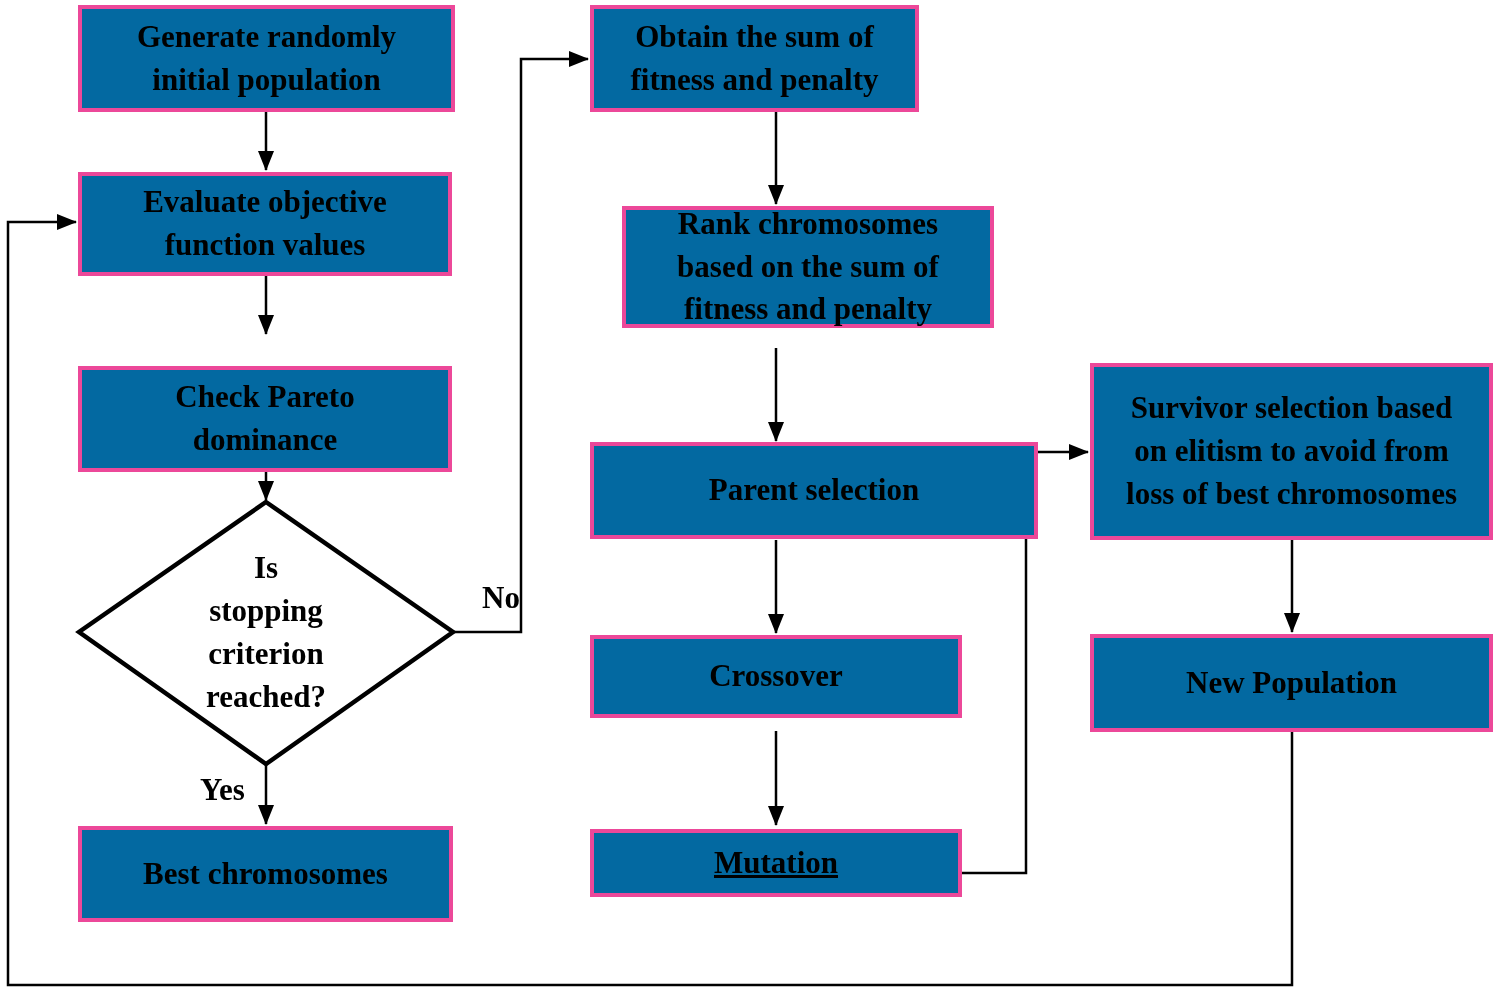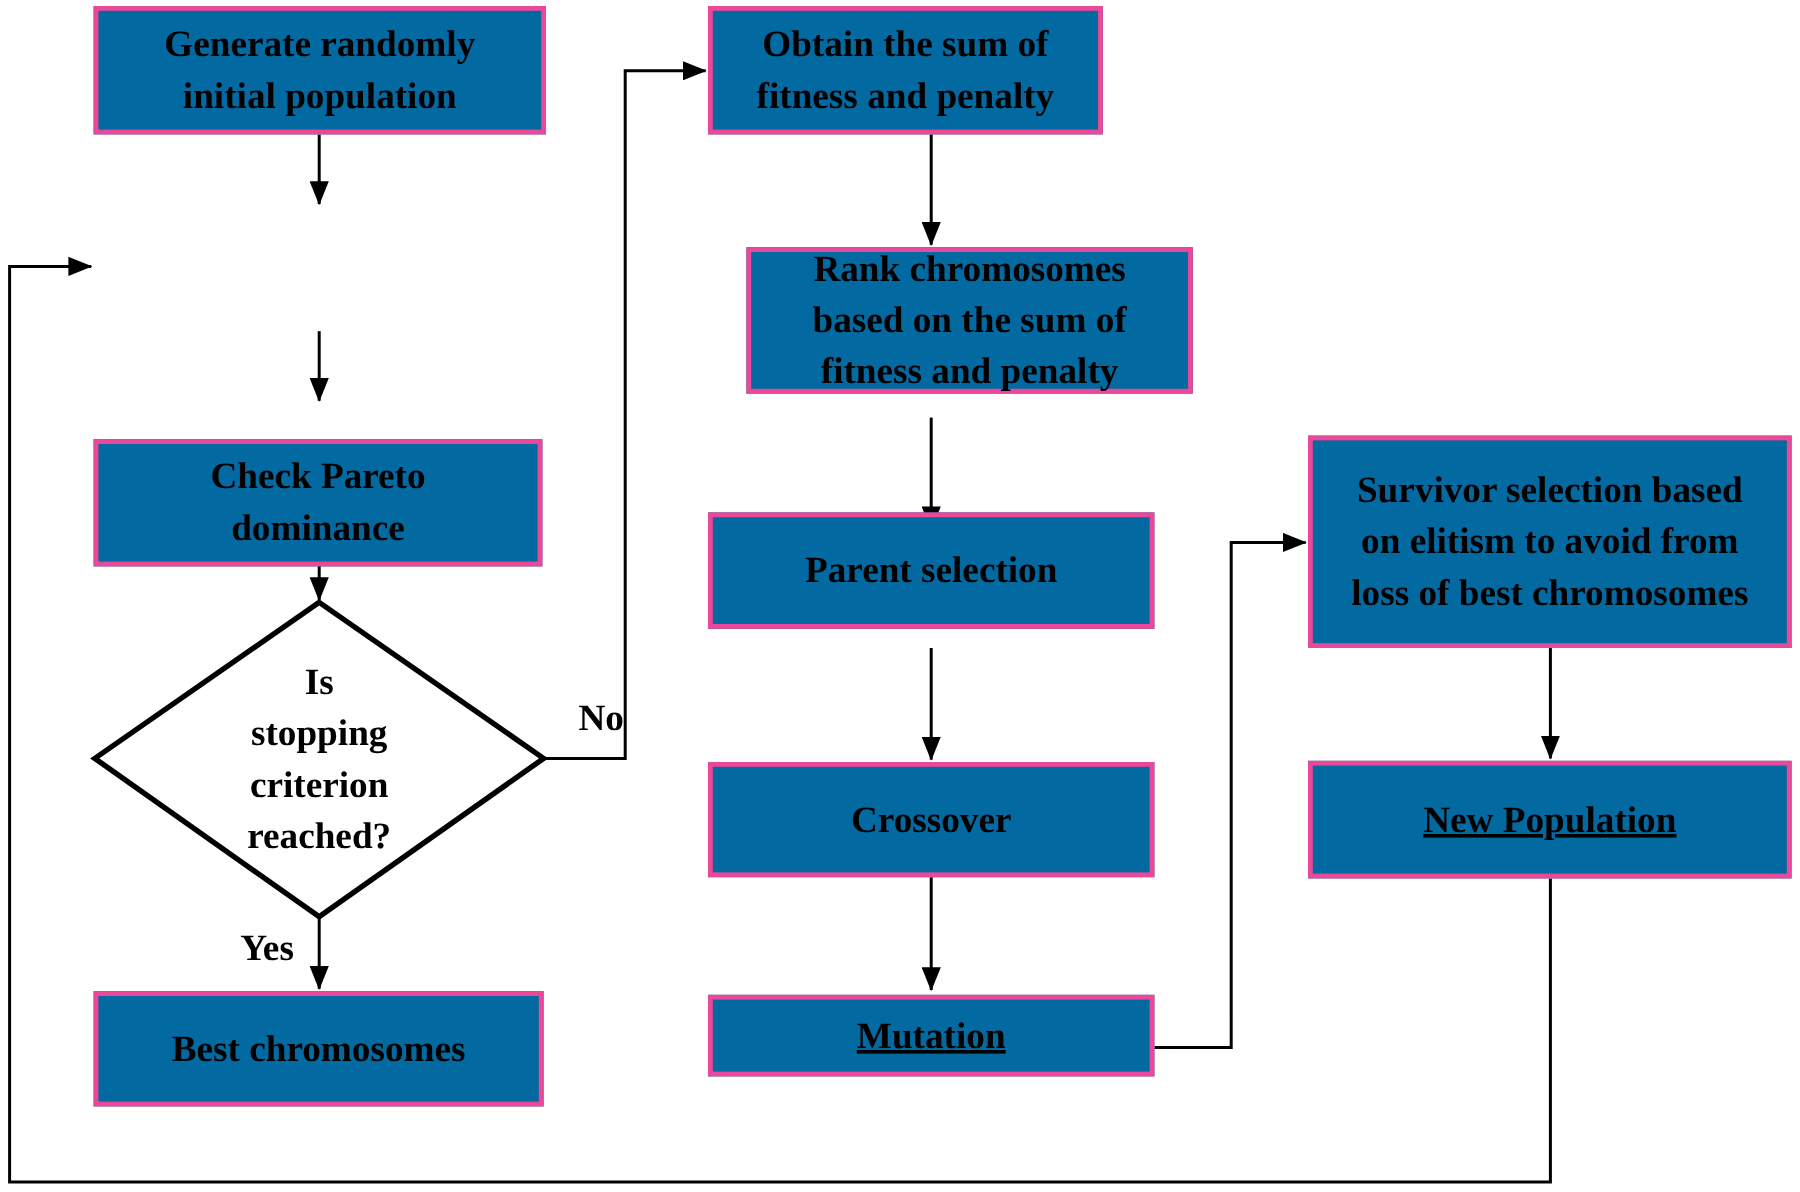--- a/index.html
+++ b/index.html
@@ -55,25 +55,25 @@
     font-weight: bold;
     text-align: center;
   }
   
   #n-generate   { left: 78px;   top: 5px;   width: 377px; height: 107px; }
   #n-evaluate   { left: 78px;   top: 172px; width: 374px; height: 104px; }
   #n-check      { left: 78px;   top: 336px; width: 374px; height: 106px; margin-top: 30px; }
   #n-best       { left: 78px;   top: 826px; width: 375px; height: 96px;  }
   #n-obtain     { left: 590px;  top: 5px;   width: 329px; height: 107px; }
   #n-rank       { left: 622px;  top: 206px; width: 372px; height: 122px; }
-  #n-parent     { left: 590px;  top: 427px; width: 372px; height: 97px;  }
-  #n-crossover  { left: 590px;  top: 635px; width: 372px; height: 96px;  }
+  #n-parent     { left: 590px;  top: 442px; width: 448px; height: 97px;  }
+  #n-crossover  { left: 590px;  top: 635px; width: 372px; height: 83px;  }
   #n-mutation   { left: 590px;  top: 829px; width: 372px; height: 68px; text-decoration: underline;  }
   #n-survivor   { left: 1090px; top: 363px; width: 403px; height: 177px; }
-  #n-newpop     { left: 1090px; top: 634px; width: 403px; height: 98px; text-decoration: underline;  }
+  #n-newpop     { left: 1090px; top: 634px; width: 403px; height: 98px;  }
   #d-stopping-text { left: 79px; top: 502px; width: 374px; height: 262px; }
   #lbl-no  { left: 455px; top: 580px; width: 92px; }
   #lbl-yes { left: 175px; top: 772px; width: 95px; }
 </style>
 </head>
 <body>
 
 <div id="stage">
 
   <svg id="connector-layer" viewBox="0 0 1500 993" xmlns="http://www.w3.org/2000/svg">
@@ -96,20 +96,22 @@
     <path d="M1292,540 L1292,632" fill="none" stroke="#000000" stroke-width="2.5" marker-end="url(#arrow)"></path>
 
     <path d="M453,632 L521,632 L521,59 L588,59" fill="none" stroke="#000000" stroke-width="2.5" marker-end="url(#arrow)"></path>
     <path d="M962,873 L1026,873 L1026,452 L1088,452" fill="none" stroke="#000000" stroke-width="2.5" marker-end="url(#arrow)"></path>
     <path d="M1292,732 L1292,985 L8,985 L8,222 L76,222" fill="none" stroke="#000000" stroke-width="2.5" marker-end="url(#arrow)"></path>
   </svg>
 
   <div class="node" id="n-generate">Generate randomly
 initial population</div>
 
+  <div class="node" id="n-evaluate">Evaluate objective
+function values</div>
 
   <div class="node" id="n-check">Check Pareto
 dominance</div>
 
   <div class="node" id="n-best">Best chromosomes</div>
 
   <div class="node" id="n-obtain">Obtain the sum of
 fitness and penalty</div>
 
   <div class="node" id="n-rank">Rank chromosomes

